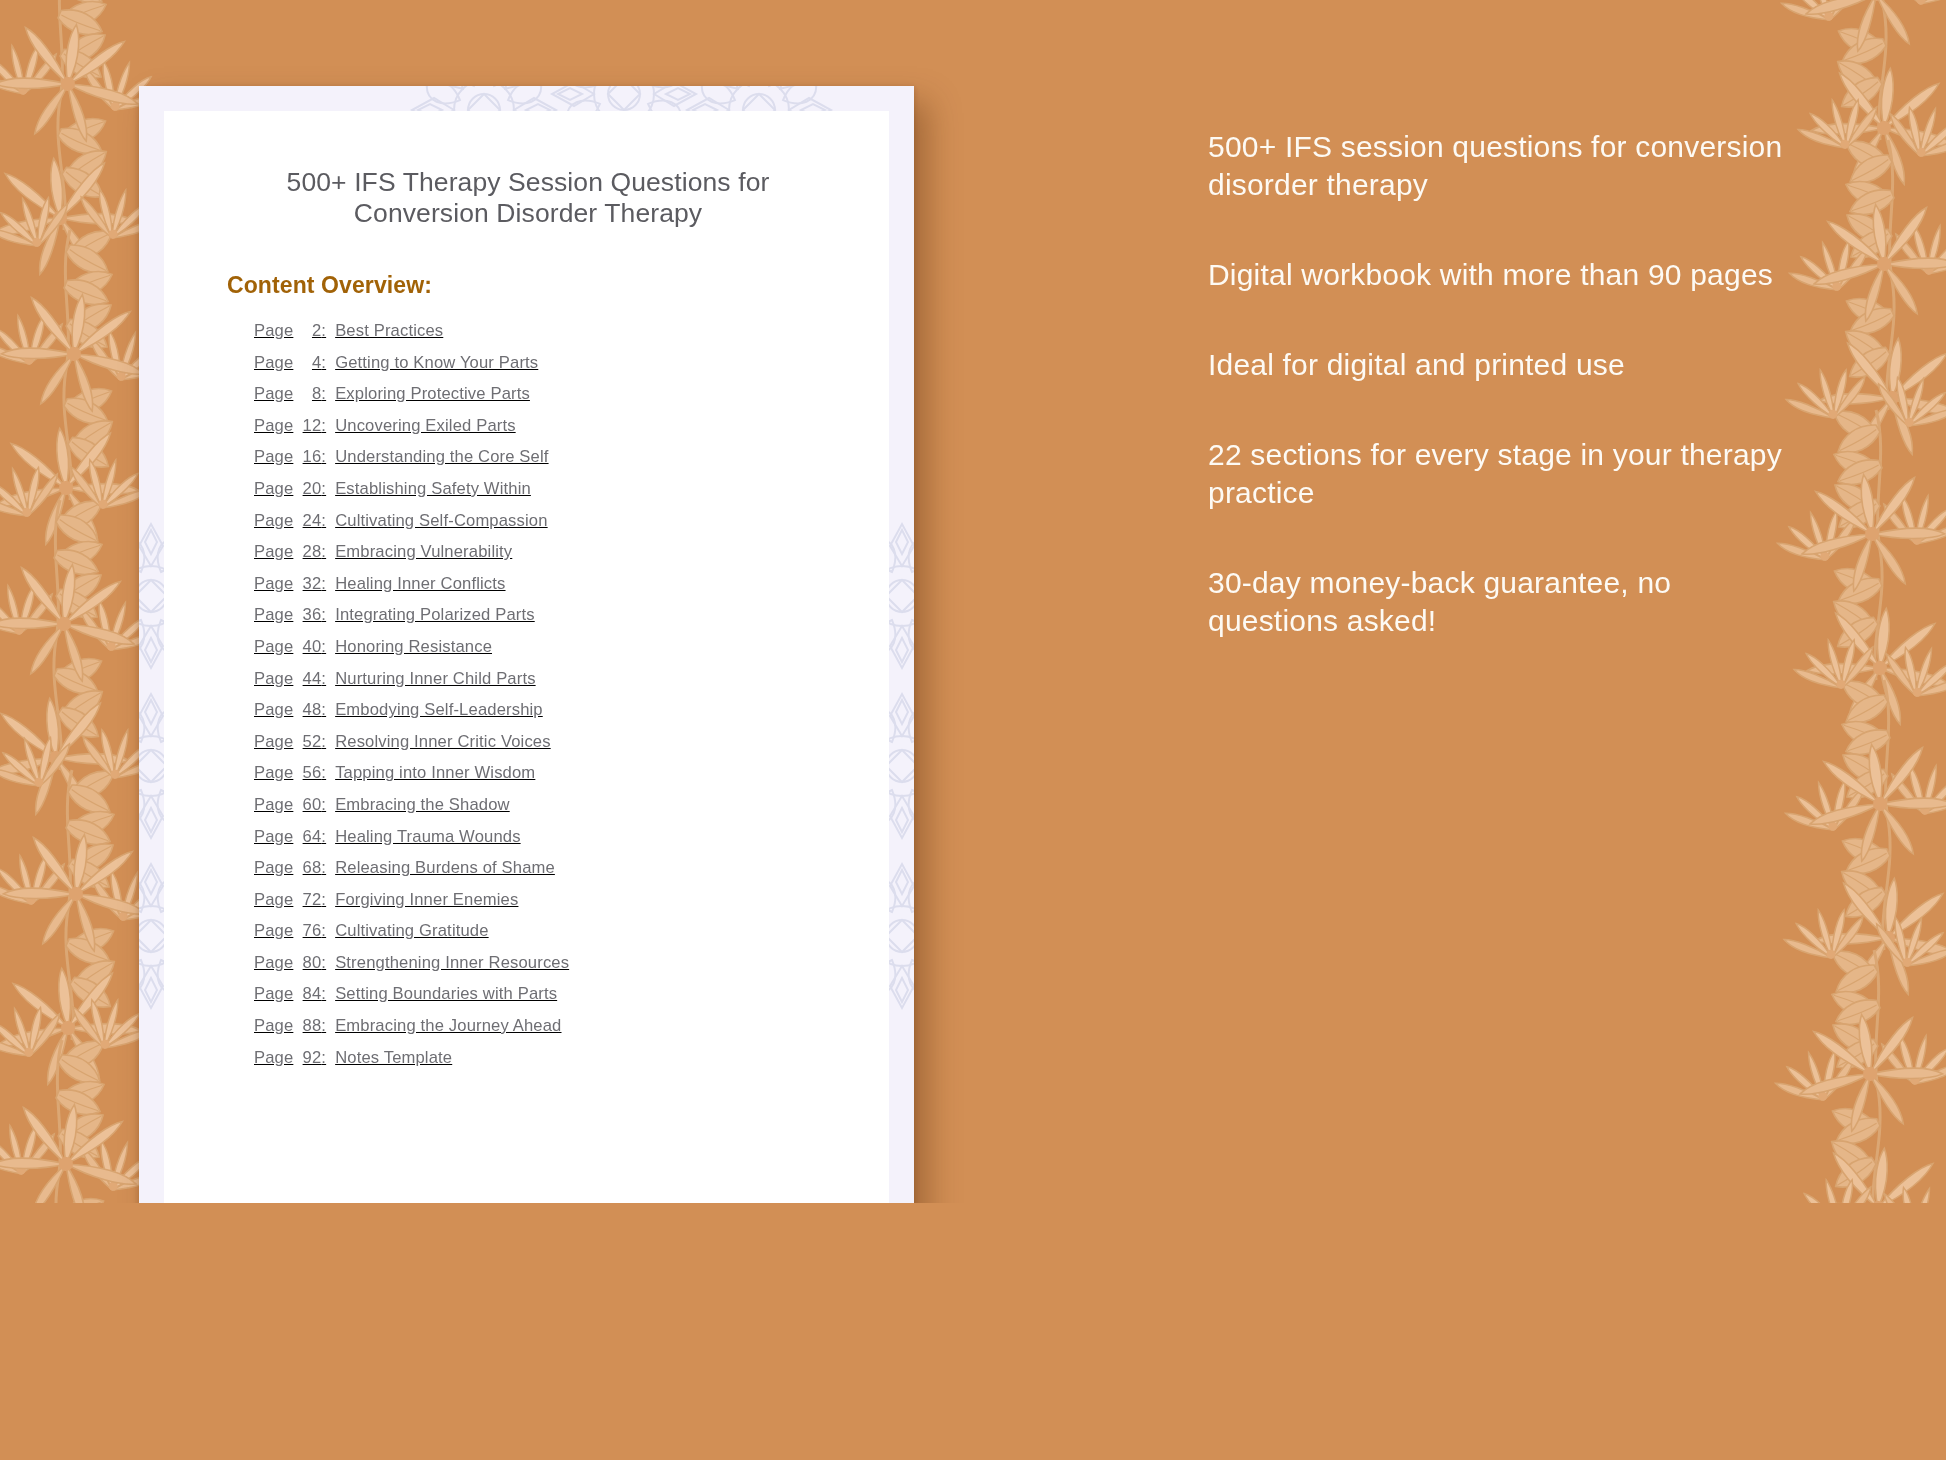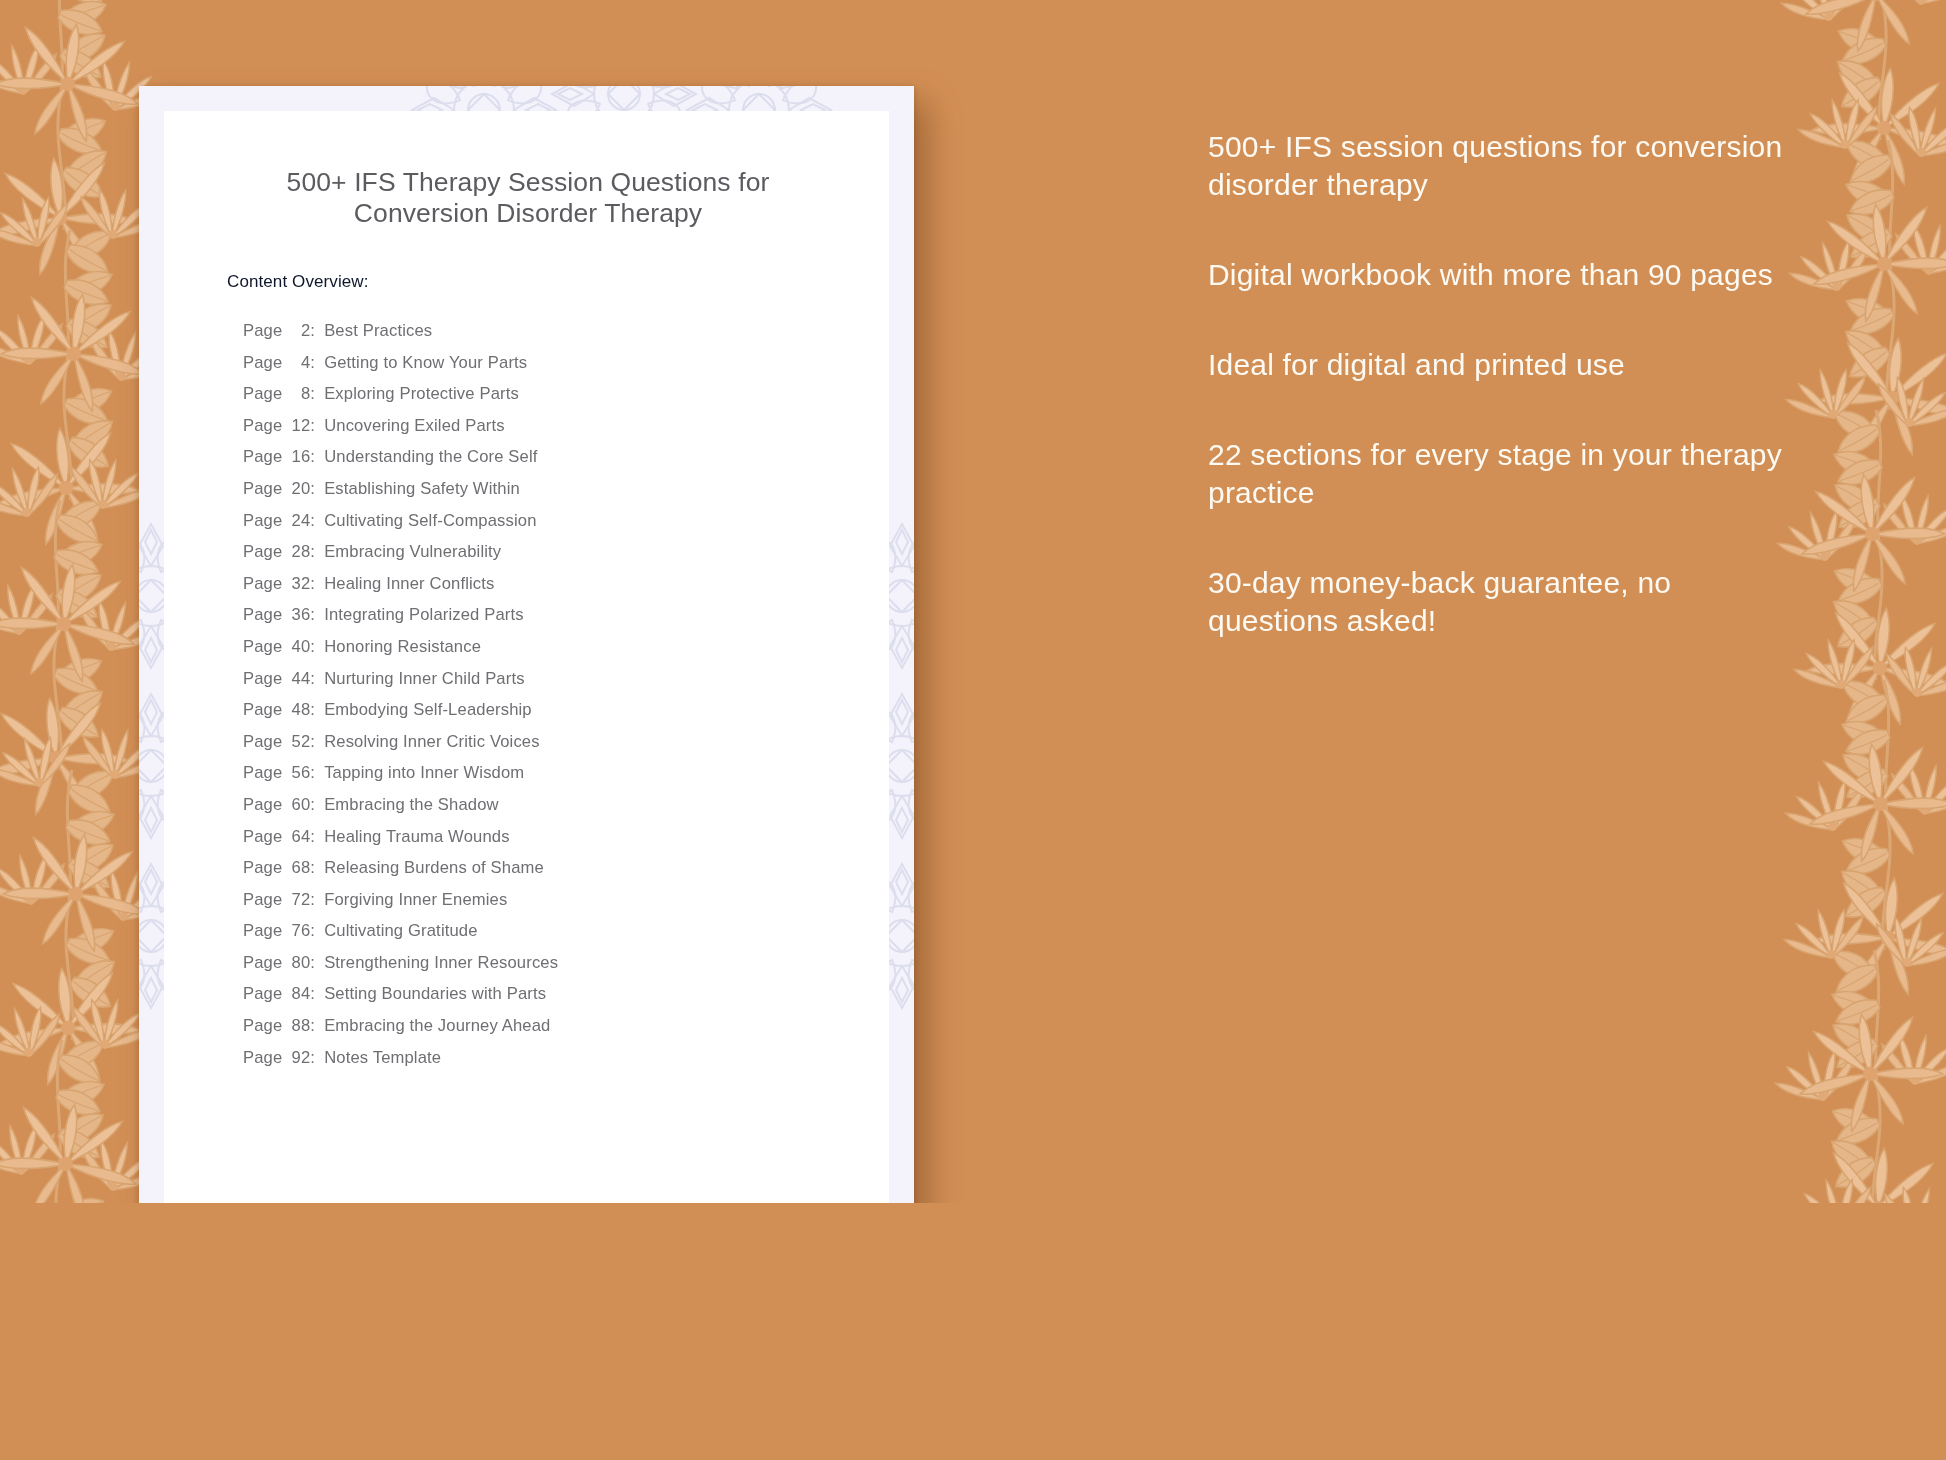--- a/index.html
+++ b/index.html
@@ -81,30 +81,32 @@
     line-height: 1.18;
     color: #5b5b60;
     letter-spacing: 0.1px;
     font-weight: 400;
   }
 
   #overview-label {
     position: absolute;
     left: 63px;
     top: 161px;
-    font-size: 17px;
-    color: #0f172a;
+    font-size: 23px;
+    color: #a16207;
     letter-spacing: 0.1px;
+    font-weight: bold;
   }
 
   #toc {
     position: absolute;
-    left: 52px;
+    left: 63px;
     top: 210px;
     width: 620px;
+    text-decoration: underline;
   }
   .toc-row {
     display: flex;
     align-items: baseline;
     height: 31.6px;
     font-size: 16.6px;
     color: #6e6e73;
     letter-spacing: 0.15px;
     white-space: nowrap;
   }

